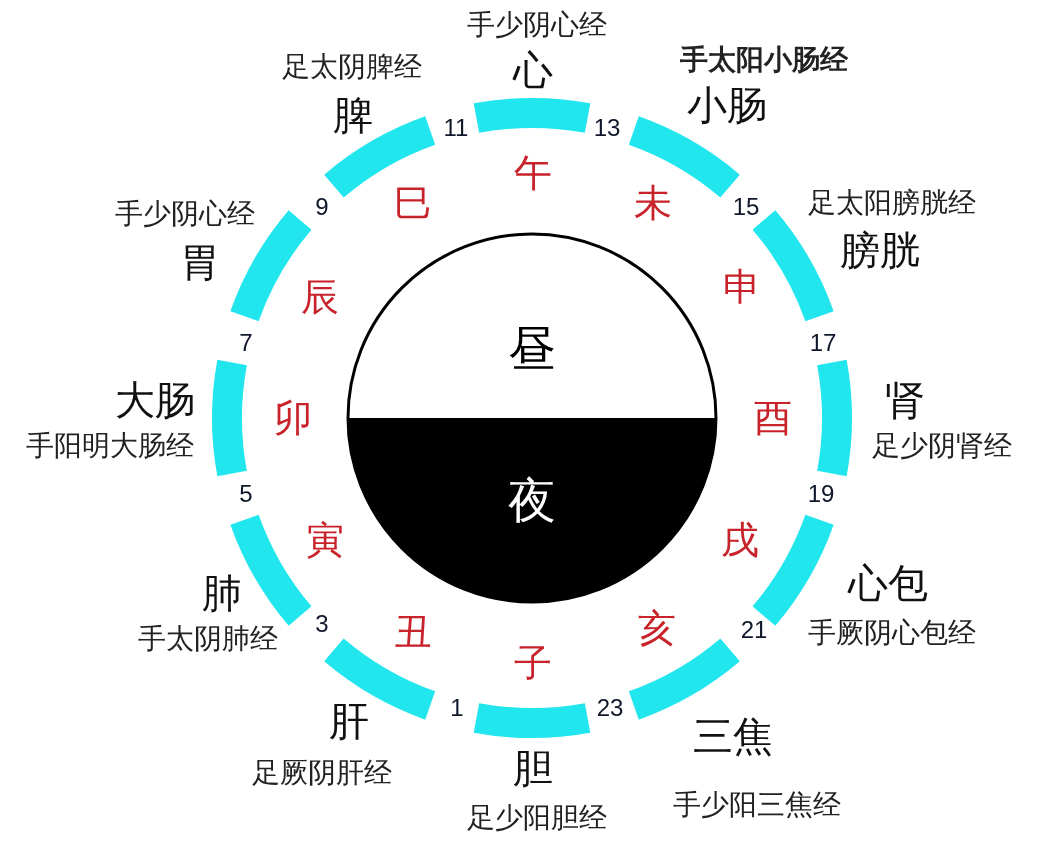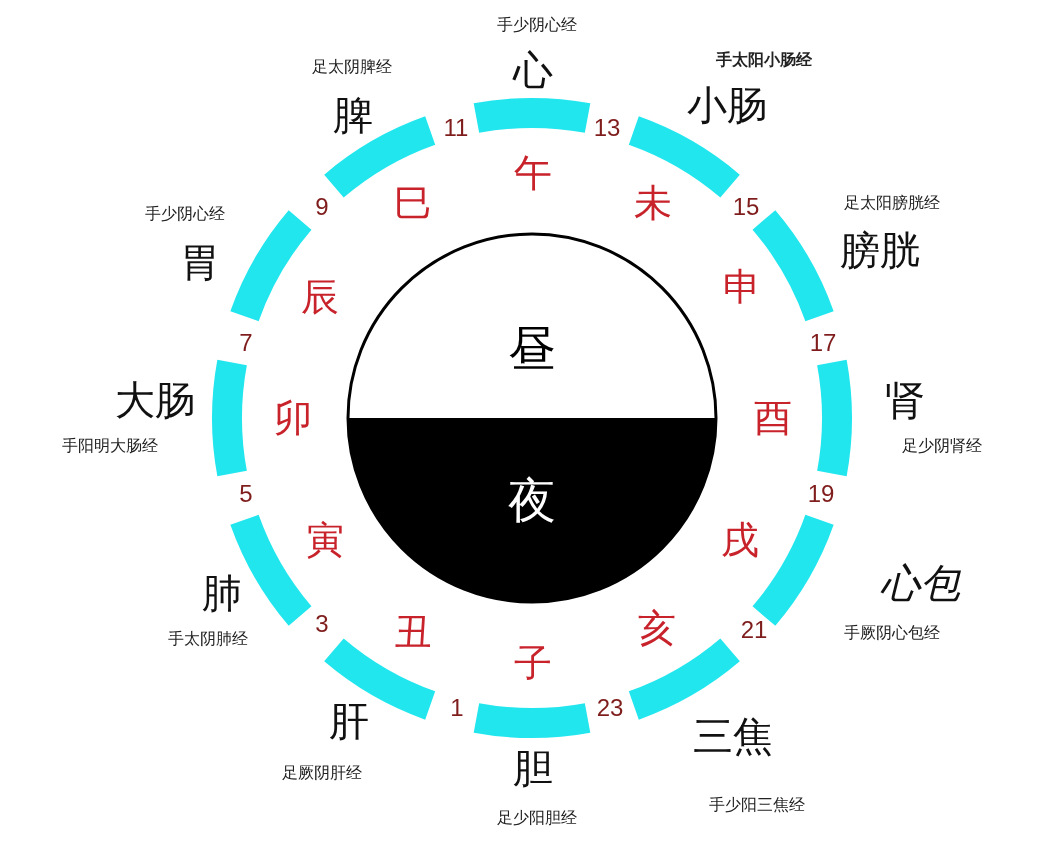--- a/index.html
+++ b/index.html
@@ -1,23 +1,23 @@
 <!DOCTYPE html>
 <html><head>
 <meta charset="utf-8">
 <style>
   html, body { margin:0; padding:0; background:#ffffff; }
   body { width:1037px; height:849px; position:relative; overflow:hidden;
          font-family:"DejaVu Sans", "Liberation Sans", sans-serif; color:#111; }
   #diagram { position:absolute; left:0; top:0; width:1037px; height:849px; }
   .lbl { position:absolute; white-space:nowrap; line-height:1; transform:translate(-50%,-50%); }
   .organ { font-size:40px; color:#111; }
-  .meridian { font-size:16px; color:#222; }
+  .meridian { font-size:28px; color:#222; }
   .branch { font-size:38px; color:#c8232b; }
-  .hour { font-size:24px; color:#7f1d1d; font-family:"Liberation Sans", sans-serif; }
+  .hour { font-size:24px; color:#0f172a; font-family:"Liberation Sans", sans-serif; }
   .center-text { font-size:48px; }
   .day { color:#000; }
   .night { color:#fff; }
 </style>
 </head>
 <body>
 
 <div id="diagram">
   <svg id="arcs" width="1037" height="849" style="position:absolute;left:0;top:0;">
     <g id="arc-group">
@@ -78,21 +78,21 @@
 
   <span class="lbl branch" style="left:742px;top:287px;">申</span>
   <span class="lbl organ" style="left:880px;top:250px;">膀胱</span>
   <span class="lbl meridian" style="left:892px;top:203px;">足太阳膀胱经</span>
 
   <span class="lbl branch" style="left:773px;top:418px;">酉</span>
   <span class="lbl organ" style="left:905px;top:400px;">肾</span>
   <span class="lbl meridian" style="left:942px;top:446px;">足少阴肾经</span>
 
   <span class="lbl branch" style="left:740px;top:540px;">戌</span>
-  <span class="lbl organ" style="left:920px;top:583px;font-style:italic;">心包</span>
+  <span class="lbl organ" style="left:888px;top:583px;">心包</span>
   <span class="lbl meridian" style="left:892px;top:633px;text-align:right;">手厥阴心包经</span>
 
   <span class="lbl branch" style="left:657px;top:628px;">亥</span>
   <span class="lbl organ" style="left:733px;top:736px;">三焦</span>
   <span class="lbl meridian" style="left:757px;top:780px;margin-top:25px;">手少阳三焦经</span>
 
   <span class="lbl hour" style="left:457px;top:708px;">1</span>
   <span class="lbl hour" style="left:322px;top:624px;">3</span>
   <span class="lbl hour" style="left:246px;top:494px;">5</span>
   <span class="lbl hour" style="left:246px;top:343px;">7</span>

